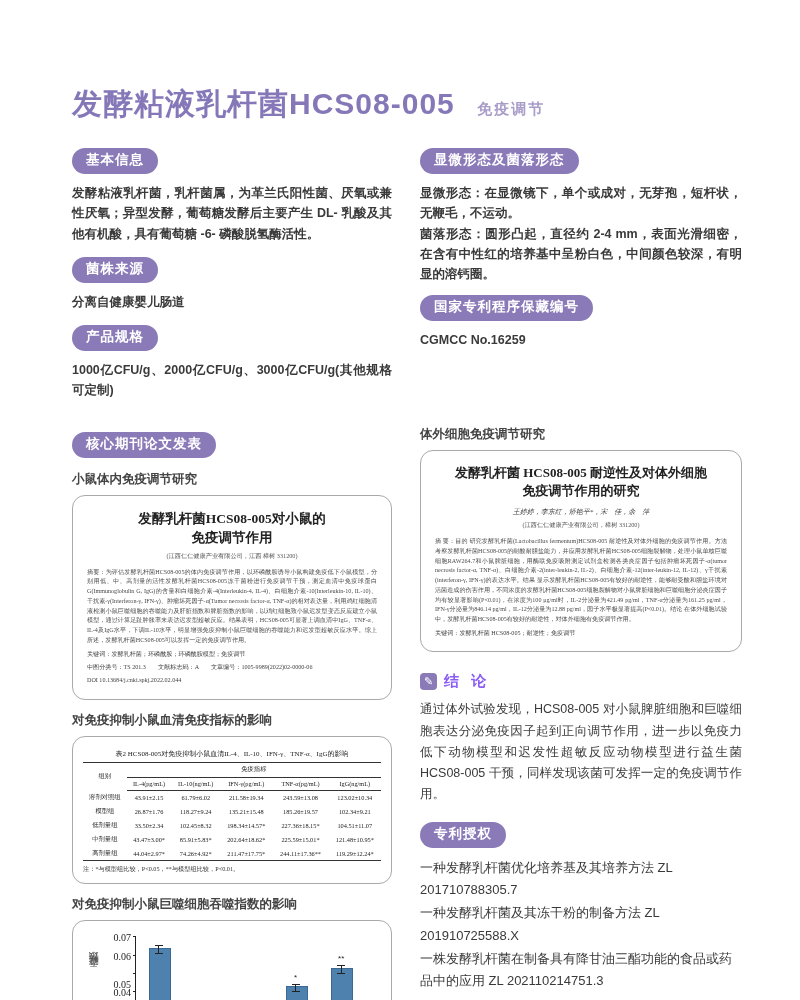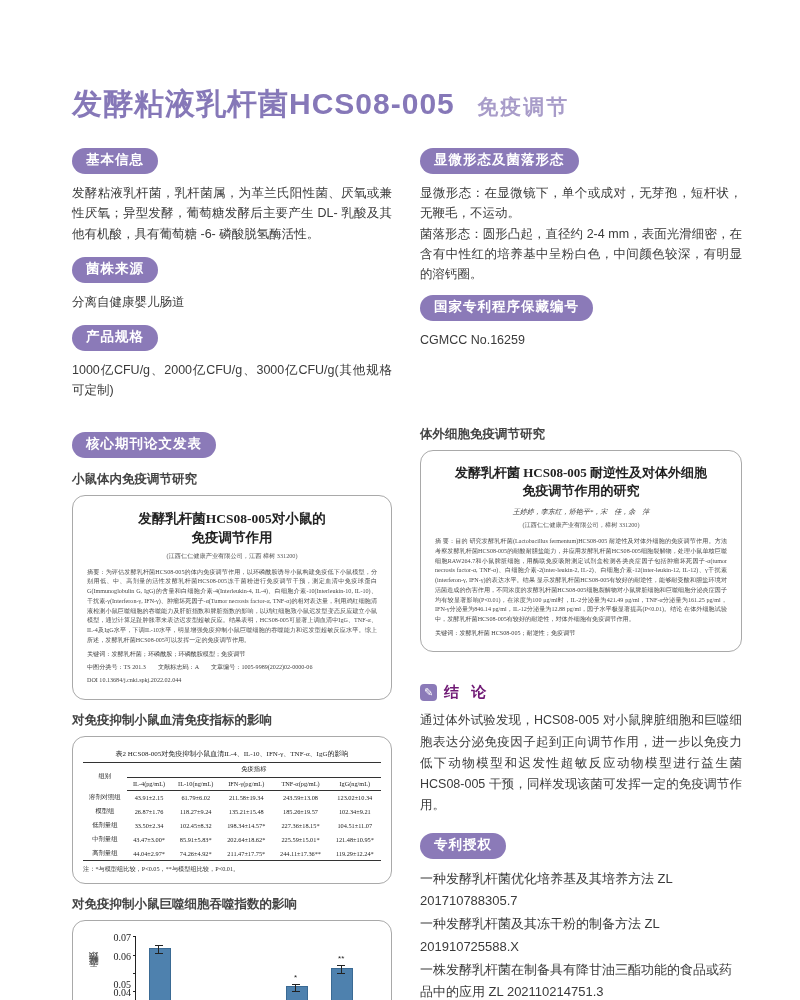--- a/index.html
+++ b/index.html
@@ -2,31 +2,31 @@
 <html><head>
 <meta charset="utf-8">
 <style>
   html,body{margin:0;padding:0;background:#fff;}
   body{width:800px;height:1000px;font-family:"Liberation Sans","DejaVu Sans",sans-serif;color:#333;}
   .page{position:relative;width:800px;height:1000px;background:#ffffff;overflow:hidden;}
 
   
   .title-block{position:absolute;left:72px;top:84px;white-space:nowrap;}
   .main-title{display:inline-block;font-size:30px;font-weight:bold;color:#8678b8;letter-spacing:1px;}
-  .sub-title{display:inline-block;font-size:21px;font-weight:bold;color:#a89cc9;margin-left:18px;letter-spacing:2px;}
+  .sub-title{display:inline-block;font-size:15px;font-weight:bold;color:#a89cc9;margin-left:18px;letter-spacing:2px;}
 
   
   .col-left{position:absolute;left:72px;top:148px;width:320px;}
   .col-right{position:absolute;left:420px;top:148px;width:322px;}
 
   
   .badge{display:inline-block;background:#8b7ab8;color:#fff;font-size:13.5px;font-weight:bold;
          padding:3px 14px 5px;border-radius:14px;letter-spacing:1px;margin-bottom:9px;}
 
-  .para{font-size:12.5px;line-height:1.62;color:#3a3a3a;text-align:justify;margin-bottom:13px;}
+  .para{font-size:12.5px;line-height:1.62;color:#3a3a3a;text-align:justify;margin-bottom:13px;font-weight:bold;}
   .mb-lg{margin-bottom:31px;}
   .spacer{height:58px;}
 
   .section-heading{font-size:12.5px;font-weight:bold;color:#444;margin:4px 0 7px;}
 
   
   .card{border:1px solid #a9a9a9;border-radius:13px;background:#fff;padding:13px 14px;margin-bottom:12px;}
   .paper-title{font-size:13.5px;font-weight:bold;color:#222;text-align:center;line-height:1.45;font-family:"Liberation Serif","DejaVu Serif",serif;}
   .paper-authors{font-size:7px;color:#444;text-align:center;margin-top:6px;font-family:"Liberation Serif","DejaVu Serif",serif;font-style:italic;}
   .paper-affil{font-size:6.2px;color:#555;text-align:center;margin-top:4px;margin-bottom:7px;font-family:"Liberation Serif","DejaVu Serif",serif;}
@@ -53,21 +53,21 @@
           font-size:10px;color:#555;letter-spacing:2px;}
   .bar{position:absolute;bottom:0;background:#4e81ae;border:0.5px solid #3a6a94;}
   .errbar-line{position:absolute;width:1px;background:#222;}
   .errbar-cap{position:absolute;height:1px;background:#222;}
   .bar-anno{position:absolute;font-size:8px;color:#222;text-align:center;transform:translateX(-50%);}
 
   
   .conclusion-head{display:flex;align-items:center;gap:7px;margin:6px 0 8px;}
   .conclusion-icon{width:17px;height:17px;background:#8b7ab8;border-radius:4px;color:#fff;
                    font-size:11px;line-height:17px;text-align:center;}
-  .conclusion-title{font-size:15px;font-weight:bold;color:#701a75;letter-spacing:4px;}
+  .conclusion-title{font-size:15px;font-weight:bold;color:#8b5cf6;letter-spacing:4px;}
   .conclusion-text{font-size:12.5px;line-height:1.7;color:#3a3a3a;text-align:justify;margin-bottom:16px;}
 
   .patent-line{font-size:13px;line-height:1.75;color:#3a3a3a;}
   .patent-list{margin-bottom:15px;}
 
   
   .cert-row{display:flex;gap:13px;align-items:flex-start;margin-top:4px;}
   .cert{position:relative;width:99px;height:150px;background:#fdf5e8;border:1px solid #eed9b8;
         box-shadow:0 0 0 1px #fbf1e0 inset;padding:7px 6px 5px;box-sizing:border-box;}
 </style>
@@ -228,21 +228,21 @@
     </div>
 
     <div class="badge">国家专利程序保藏编号</div>
     <div class="para">CGMCC No.16259</div>
 
     <div class="spacer"></div>
 
     <div class="section-heading">体外细胞免疫调节研究</div>
 
     
-    <div class="card" style="margin-bottom:31px;">
+    <div class="card" style="margin-bottom:20px;">
       <div class="paper-title" style="font-size:13px;">
         <div>发酵乳杆菌 HCS08-005 耐逆性及对体外细胞</div>
         <div>免疫调节作用的研究</div>
       </div>
       <div class="paper-authors">王婷婷，李东红，矫艳平*，宋　佳，余　萍</div>
       <div class="paper-affil">(江西仁仁健康产业有限公司，樟树 331200)</div>
       <div class="paper-abstract">摘 要：目的 研究发酵乳杆菌(Lactobacillus fermentum)HCS08-005 耐逆性及对体外细胞的免疫调节作用。方法 考察发酵乳杆菌HCS08-005的耐酸耐胆盐能力，并应用发酵乳杆菌HCS08-005细胞裂解物，处理小鼠单核巨噬细胞RAW264.7和小鼠脾脏细胞，用酶联免疫吸附测定试剂盒检测各类炎症因子包括肿瘤坏死因子-α(tumor necrosis factor-α, TNF-α)、白细胞介素-2(inter-leukin-2, IL-2)、白细胞介素-12(inter-leukin-12, IL-12)、γ干扰素(interferon-γ, IFN-γ)的表达水平。结果 显示发酵乳杆菌HCS08-005有较好的耐逆性，能够耐受酸和胆盐环境对活菌造成的伤害作用，不同浓度的发酵乳杆菌HCS08-005细胞裂解物对小鼠脾脏细胞和巨噬细胞分泌炎症因子均有较显著影响(P&lt;0.01)，在浓度为100 μg/ml时，IL-2分泌量为421.49 pg/ml，TNF-α分泌量为161.25 pg/ml，IFN-γ分泌量为846.14 pg/ml，IL-12分泌量为12.88 pg/ml，因子水平极显著提高(P&lt;0.01)。结论 在体外细胞试验中，发酵乳杆菌HCS08-005有较好的耐逆性，对体外细胞有免疫调节作用。</div>
       <div class="paper-meta">关键词：发酵乳杆菌 HCS08-005；耐逆性；免疫调节</div>
     </div>
 

